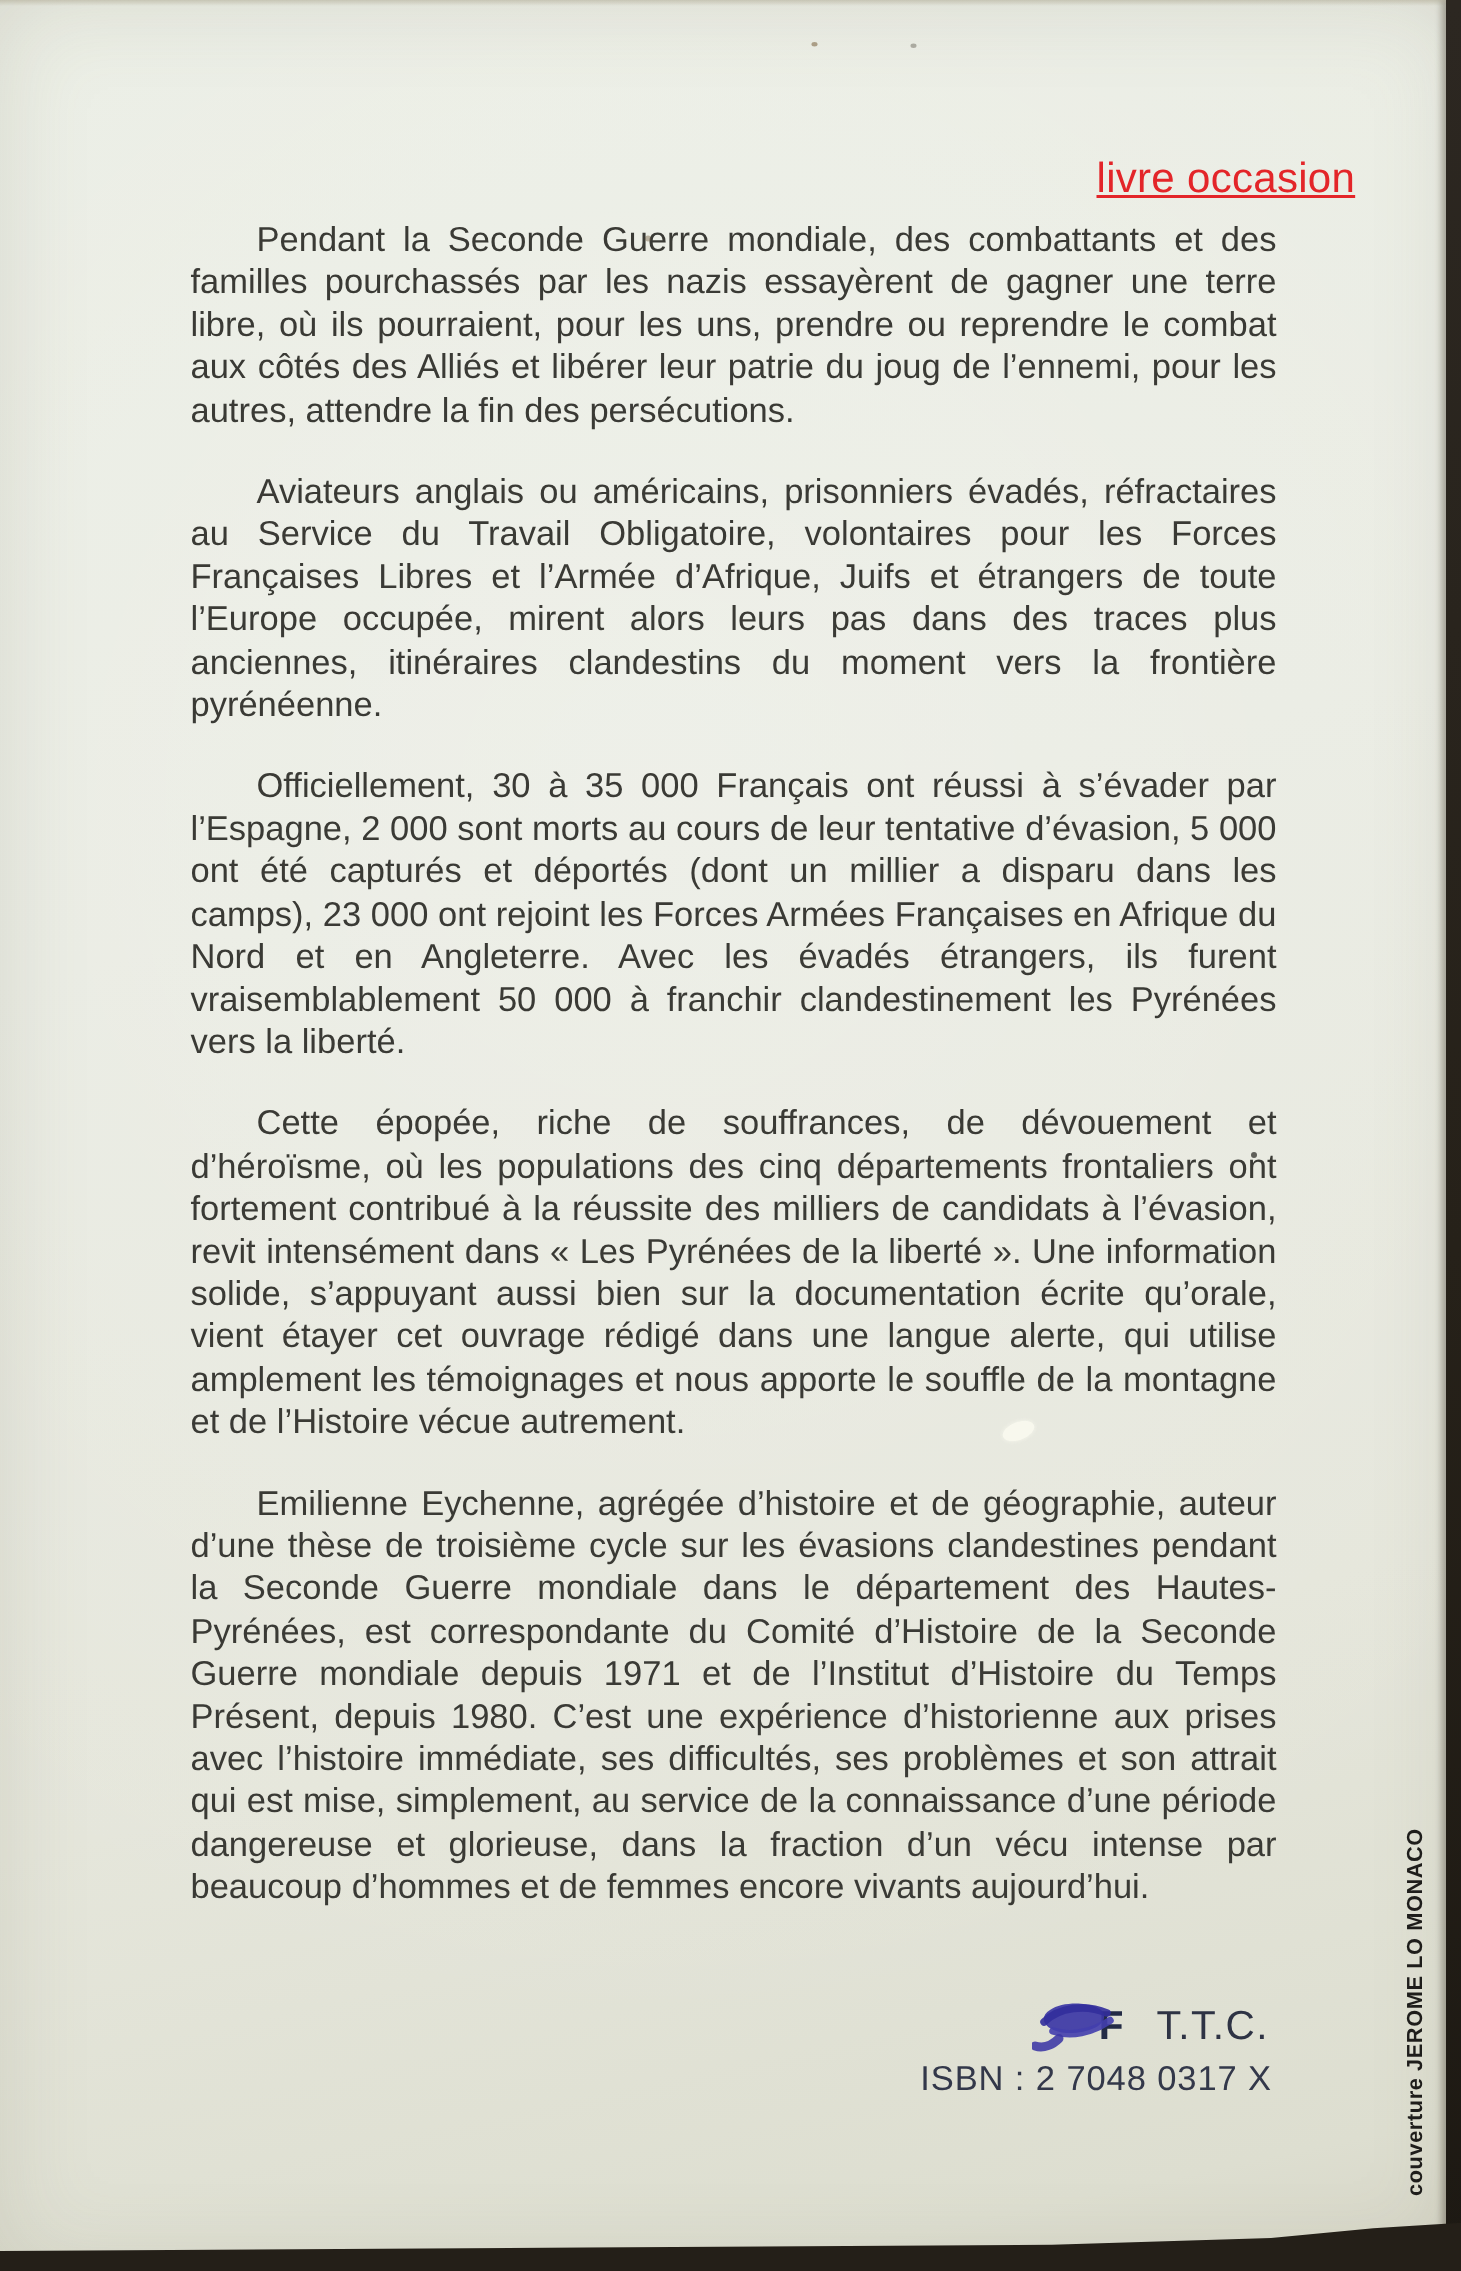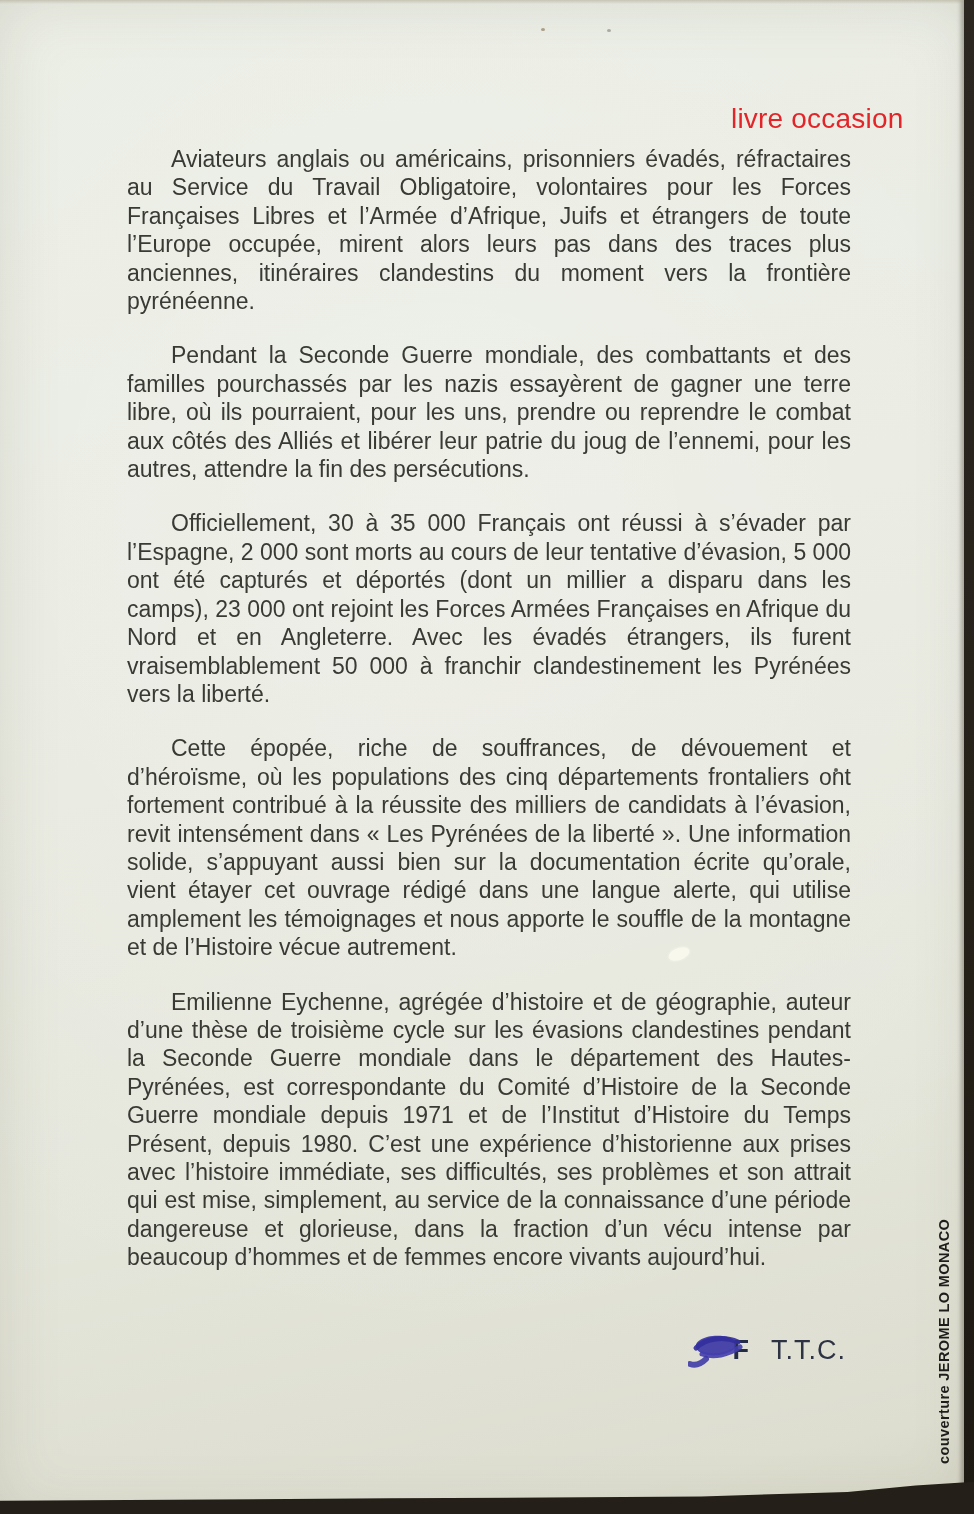--- a/index.html
+++ b/index.html
@@ -24,21 +24,21 @@
     box-shadow:-3px 0 4px rgba(90,85,70,0.45);
   }
   .edge-bottom{
     position:absolute;left:0;bottom:0;width:100%;height:46px;
     background:#241f18;
     clip-path:polygon(0 71%, 40% 66%, 72% 62%, 87% 52%, 94% 38%, 100% 30%, 100% 100%, 0 100%);
   }
   .stamp{
     position:absolute;top:103px;left:731px;
     font-size:28px;line-height:32px;font-weight:400;
-    color:#e32529;letter-spacing:0.2px;white-space:nowrap;
+    color:#e32529;letter-spacing:0.2px;white-space:nowrap;text-decoration:underline;
   }
   .blurb{
     position:absolute;top:145px;left:127px;width:724px;
     color:#3a3a35;
     font-size:23px;line-height:28.4px;
     text-align:justify;
   }
   .blurb p{margin:0 0 26px 0;text-indent:44px;}
   .price-row{
     position:absolute;top:1332px;right:128px;
@@ -72,40 +72,41 @@
 </head>
 <body>
 
 <div class="cover">
 
   <div class="edge-top"></div>
 
   <div class="stamp">livre occasion</div>
 
   <div class="blurb">
+    <p>Pendant la Seconde Guerre mondiale, des combattants et des familles pourchassés par les nazis essayèrent de gagner une terre libre, où ils pourraient, pour les uns, prendre ou reprendre le combat aux côtés des Alliés et libérer leur patrie du joug de l’ennemi, pour les autres, attendre la fin des persécutions.</p>
     <p>Aviateurs anglais ou américains, prisonniers évadés, réfractaires au Service du Travail Obligatoire, volontaires pour les Forces Françaises Libres et l’Armée d’Afrique, Juifs et étrangers de toute l’Europe occupée, mirent alors leurs pas dans des traces plus anciennes, itinéraires clandestins du moment vers la frontière pyrénéenne.</p>
-    <p>Pendant la Seconde Guerre mondiale, des combattants et des familles pourchassés par les nazis essayèrent de gagner une terre libre, où ils pourraient, pour les uns, prendre ou reprendre le combat aux côtés des Alliés et libérer leur patrie du joug de l’ennemi, pour les autres, attendre la fin des persécutions.</p>
     <p>Officiellement, 30 à 35 000 Français ont réussi à s’évader par l’Espagne, 2 000 sont morts au cours de leur tentative d’évasion, 5 000 ont été capturés et déportés (dont un millier a disparu dans les camps), 23 000 ont rejoint les Forces Armées Françaises en Afrique du Nord et en Angleterre. Avec les évadés étrangers, ils furent vraisemblablement 50 000 à franchir clandestinement les Pyrénées vers la liberté.</p>
     <p>Cette épopée, riche de souffrances, de dévouement et d’héroïsme, où les populations des cinq départements frontaliers ont fortement contribué à la réussite des milliers de candidats à l’évasion, revit intensément dans « Les Pyrénées de la liberté ». Une information solide, s’appuyant aussi bien sur la documentation écrite qu’orale, vient étayer cet ouvrage rédigé dans une langue alerte, qui utilise amplement les témoignages et nous apporte le souffle de la montagne et de l’Histoire vécue autrement.</p>
     <p>Emilienne Eychenne, agrégée d’histoire et de géographie, auteur d’une thèse de troisième cycle sur les évasions clandestines pendant la Seconde Guerre mondiale dans le département des Hautes-Pyrénées, est correspondante du Comité d’Histoire de la Seconde Guerre mondiale depuis 1971 et de l’Institut d’Histoire du Temps Présent, depuis 1980. C’est une expérience d’historienne aux prises avec l’histoire immédiate, ses difficultés, ses problèmes et son attrait qui est mise, simplement, au service de la connaissance d’une période dangereuse et glorieuse, dans la fraction d’un vécu intense par beaucoup d’hommes et de femmes encore vivants aujourd’hui.</p>
   </div>
 
   <div class="price-row">
     <span class="scribble">
       <svg width="56" height="36" viewBox="0 0 56 36" aria-hidden="true">
         <path d="M12 8 C 22 1, 46 3, 48 11 C 50 19, 34 25, 20 23 C 8 21, 4 13, 12 8 Z" fill="#3c37a5" opacity="0.92"></path>
         <path d="M8 16 C 18 6, 36 4, 50 10" fill="none" stroke="#322d9b" stroke-width="5" stroke-linecap="round" opacity="0.9"></path>
         <path d="M14 22 C 26 26, 40 23, 52 15" fill="none" stroke="#433ead" stroke-width="5" stroke-linecap="round" opacity="0.9"></path>
         <path d="M2 32 C 8 34, 14 31, 18 27" fill="none" stroke="#3c37a5" stroke-width="6" stroke-linecap="round" opacity="0.88"></path>
       </svg>
     </span>
     <span class="currency">F</span>
     <span class="ttc">T.T.C.</span>
   </div>
 
+  <div class="isbn">ISBN : 2 7048 0317 X</div>
 
   <div class="credit">couverture JEROME LO MONACO</div>
 
   <span class="speck s1"></span>
   <span class="speck s2"></span>
   <span class="speck s3"></span>
   <span class="speck s4"></span>
   <span class="smudge"></span>
 
   <div class="edge-right"></div>

